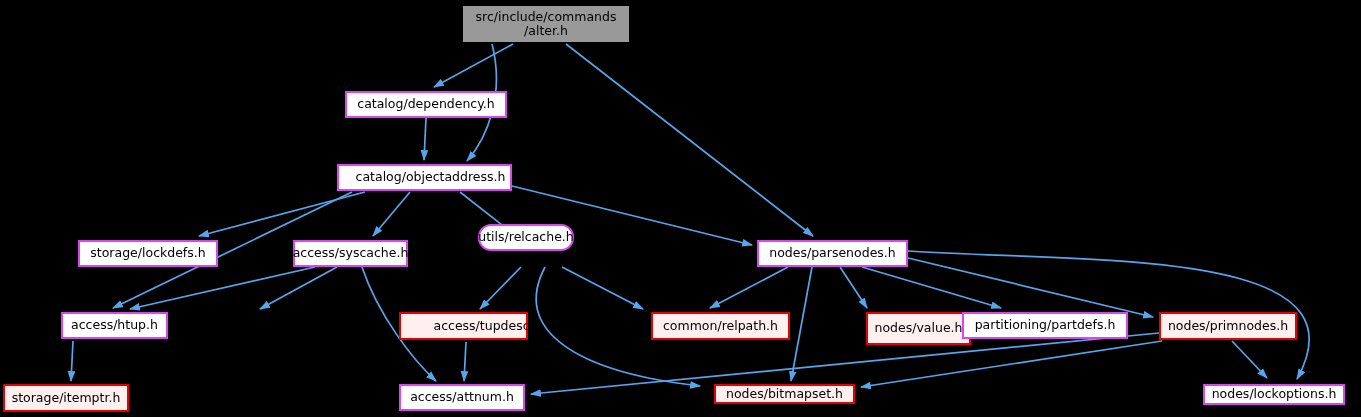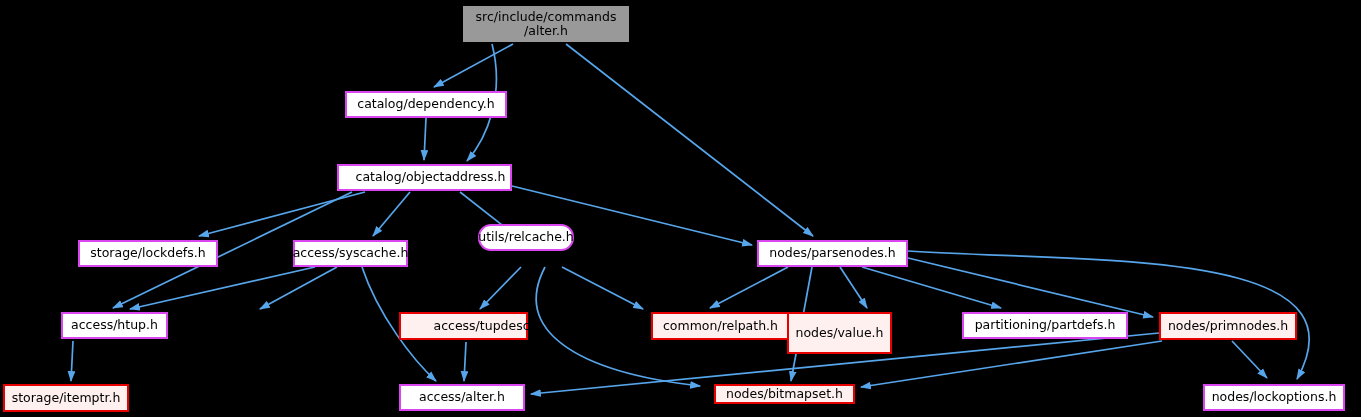--- a/index.html
+++ b/index.html
@@ -109,41 +109,41 @@
 
 
   <div class="node red" style="left:399px;top:312px;width:129px;height:28px;padding-left:48px;">
     <span>access/tupdesc.h</span>
   </div>
 
   <div class="node red" style="left:607px;top:312px;width:139px;height:28px;margin-left:44px;">
     <span>common/relpath.h</span>
   </div>
 
-  <div class="node red" style="left:787px;top:312px;width:105px;height:42px;">
+  <div class="node red" style="left:866px;top:312px;width:105px;height:33px;">
     <span>nodes/value.h</span>
   </div>
 
   <div class="node" style="left:962px;top:312px;width:166px;height:27px;">
     <span>partitioning/partdefs.h</span>
   </div>
 
   <div class="node red" style="left:1159px;top:312px;width:138px;height:28px;">
     <span>nodes/primnodes.h</span>
   </div>
 
   <div class="node red" style="left:3px;top:384px;width:126px;height:28px;">
     <span>storage/itemptr.h</span>
   </div>
 
   <div class="node" style="left:399px;top:384px;width:126px;height:27px;">
-    <span>access/alter.h</span>
+    <span>access/attnum.h</span>
   </div>
 
   <div class="node red" style="left:714px;top:384px;width:141px;height:20px;">
     <span>nodes/bitmapset.h</span>
   </div>
 
-  <div class="node" style="left:1203px;top:384px;width:142px;height:27px;">
+  <div class="node" style="left:1203px;top:384px;width:142px;height:21px;">
     <span>nodes/lockoptions.h</span>
   </div>
 
 </div>
 
 </body></html>

